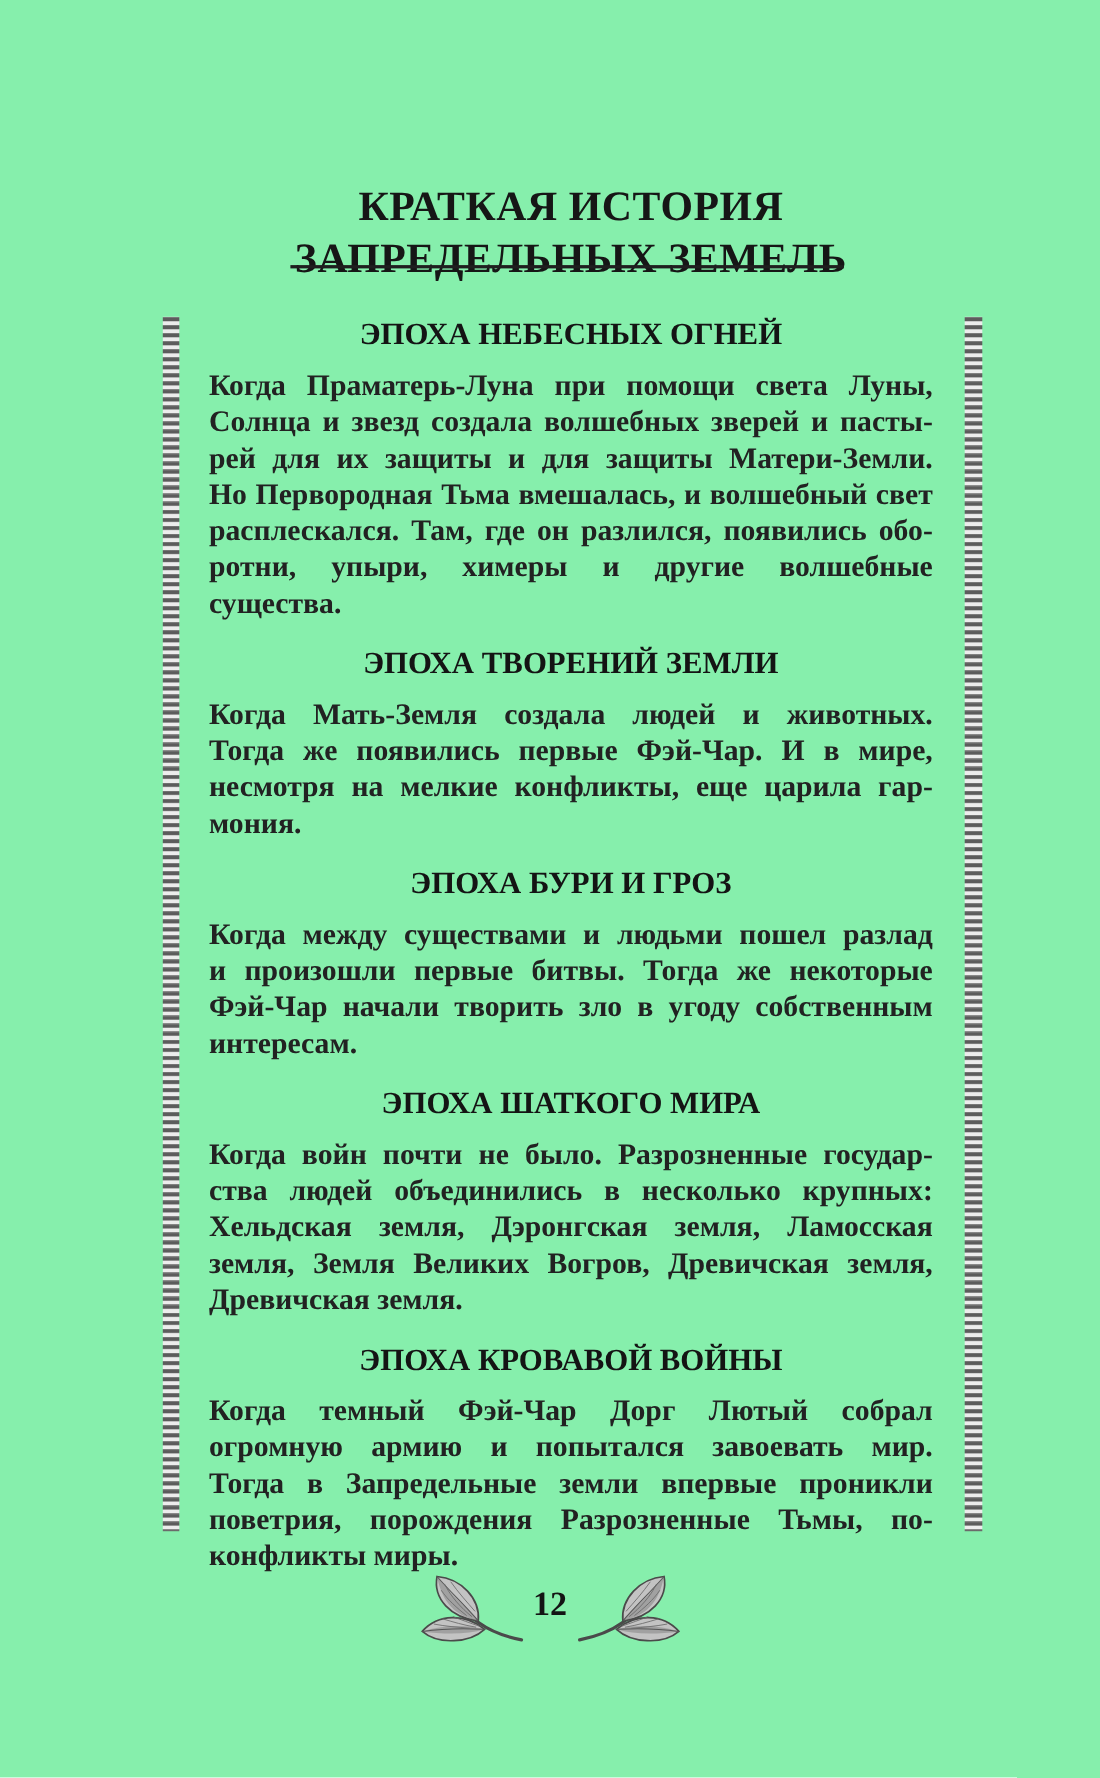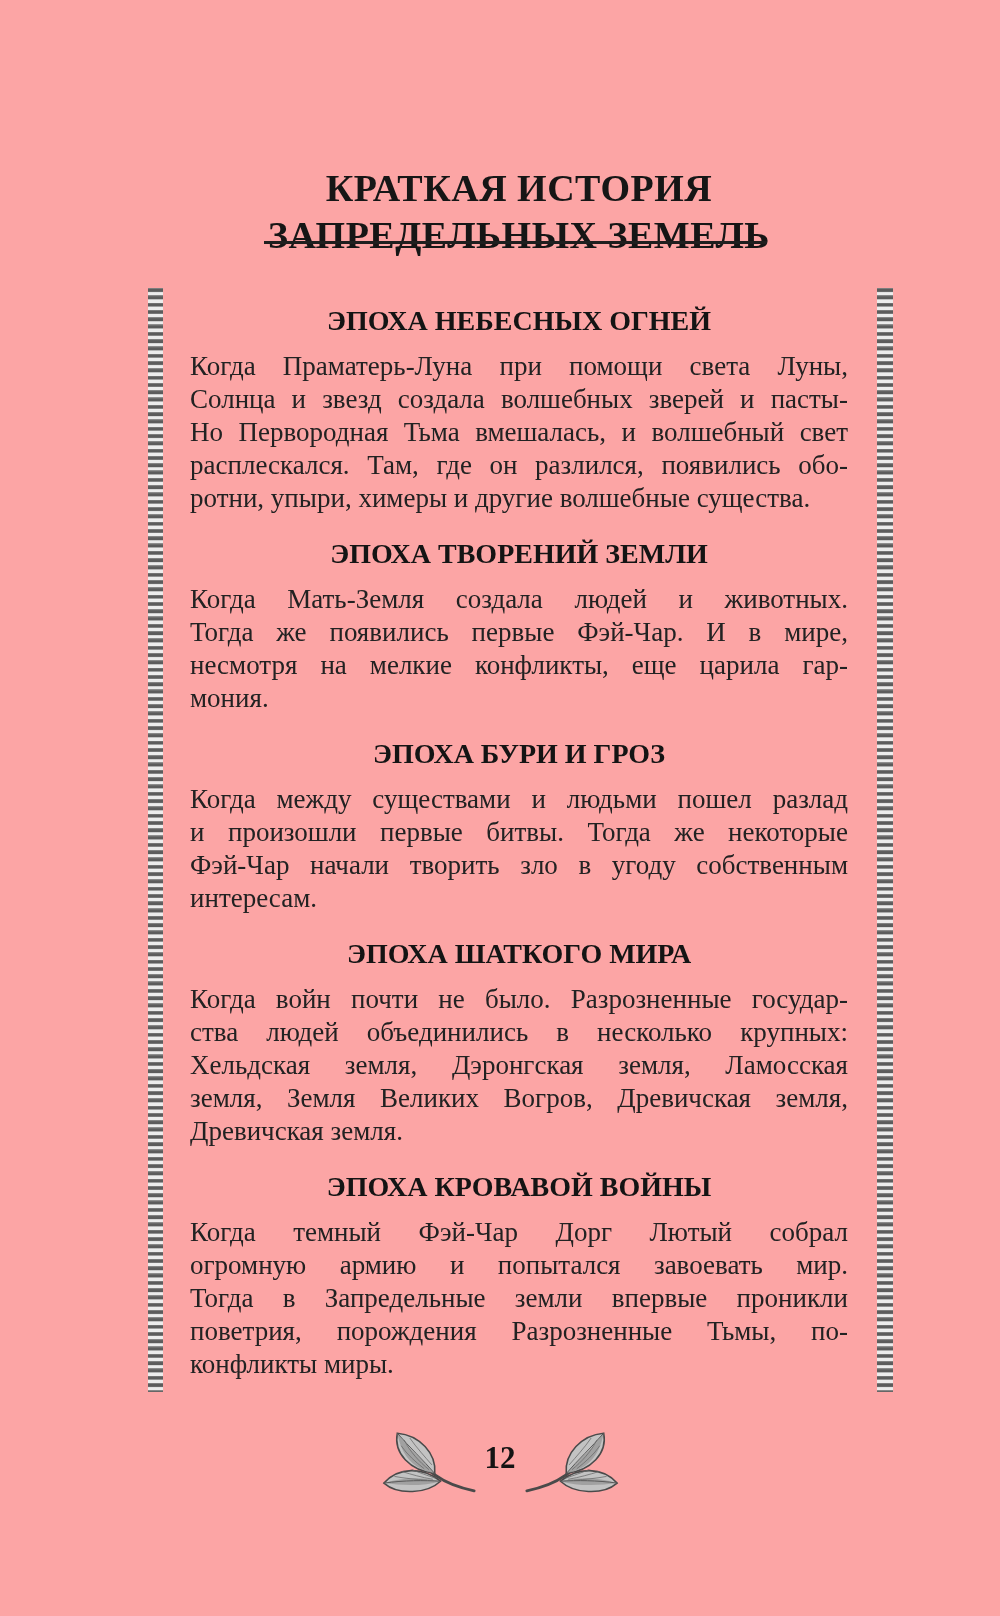--- a/index.html
+++ b/index.html
@@ -4,21 +4,21 @@
 <style>
   html, body {
     margin: 0;
     padding: 0;
     background: #ffffff;
   }
   .page {
     position: relative;
     width: 1000px;
     height: 1616px;
-    background: #fca5a5;
+    background: #86efac;
     font-family: "Liberation Serif", "DejaVu Serif", serif;
     color: #1d1d1d;
     overflow: hidden;
   }
 
   
   .title {
     position: absolute;
     top: 140px;
     left: 190px;
@@ -59,29 +59,30 @@
   .stripe-right { left: 877px; width: 16px; }
 
   
   .content {
     position: absolute;
     left: 190px;
     top: 288px;
     width: 658px;
   }
   .era-heading {
-    margin: 16px 0 12px 0;
+    margin: 0 0 12px 0;
     text-align: center;
     font-weight: bold;
     font-size: 28px;
     line-height: 34px;
     color: #141414;
   }
   .para {
     margin: 0 0 22px 0;
+    font-weight: bold;
   }
   .tline {
     font-size: 27px;
     line-height: 33px;
     text-align: justify;
     text-align-last: justify;
     color: #222222;
   }
   .tline.last {
     text-align-last: left;
@@ -125,20 +126,21 @@
 
   <div class="stripe stripe-left"></div>
   <div class="stripe stripe-right"></div>
 
   <main class="content">
   <section>
     <h2 class="era-heading">ЭПОХА НЕБЕСНЫХ ОГНЕЙ</h2>
     <div class="para">
           <div class="tline">Когда Праматерь-Луна при помощи света Луны,</div>
           <div class="tline">Солнца и звезд создала волшебных зверей и пасты-</div>
+          <div class="tline">рей для их защиты и для защиты Матери-Земли.</div>
           <div class="tline">Но Первородная Тьма вмешалась, и волшебный свет</div>
           <div class="tline">расплескался. Там, где он разлился, появились обо-</div>
           <div class="tline last">ротни, упыри, химеры и другие волшебные существа.</div>
         </div>
   </section>
 
   <section>
     <h2 class="era-heading">ЭПОХА ТВОРЕНИЙ ЗЕМЛИ</h2>
     <div class="para">
           <div class="tline">Когда Мать-Земля создала людей и животных.</div>

